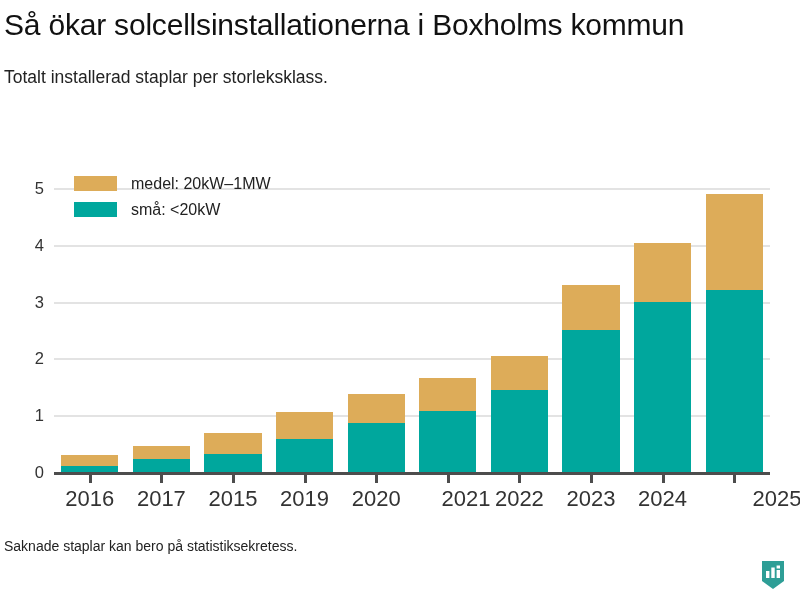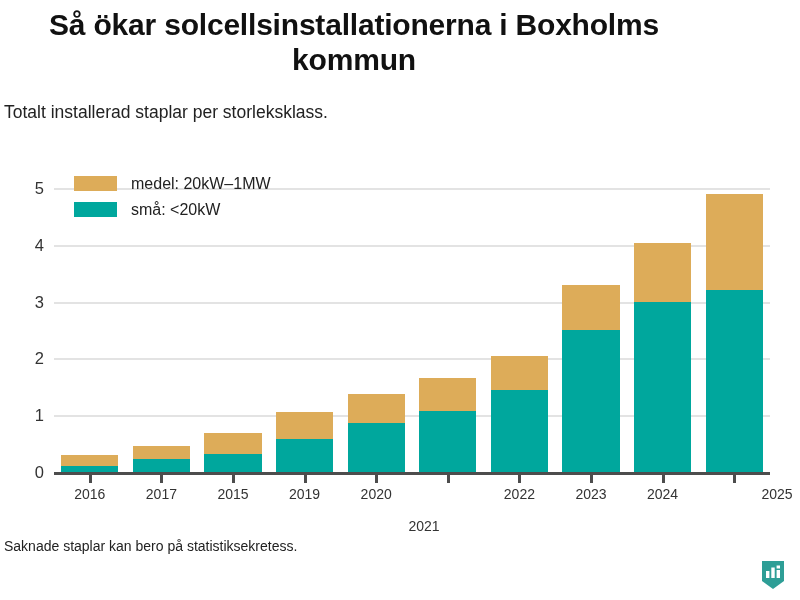--- a/index.html
+++ b/index.html
@@ -22,27 +22,26 @@
     box-sizing: border-box;
     padding: 0 0 0 0;
   }
 
   
   .header {
     padding: 8px 18px 0 4px;
   }
   .chart-title {
     font-size: 30px;
-    font-weight: bold;
+    font-weight: normal;
     line-height: 1.16;
     letter-spacing: -0.2px;
     margin: 0;
     color: #111111;
     max-width: 700px;
-    text-align: center;
   }
   .chart-subtitle {
     font-size: 17.5px;
     font-weight: normal;
     line-height: 1.2;
     margin: 24px 0 0 0;
     color: #222222;
   }
 
   
@@ -100,21 +99,21 @@
     position: absolute;
     top: 312px;
     width: 3px;
     height: 11px;
     background: #4d4d4d;
     transform: translateX(-1px);
   }
   .xtick-label {
     position: absolute;
     top: 326px;
-    font-size: 14px;
+    font-size: 22px;
     color: #333333;
     text-align: right;
     transform: translateX(-50%);
     white-space: nowrap;
   }
 
   
   .legend {
     position: absolute;
     left: 74px;
@@ -240,21 +239,21 @@
         <div class="xtick-label" style="left: 89.8px;">2016</div>
         <div class="xtick" style="left: 161.4px;"></div>
         <div class="xtick-label" style="left: 161.4px;">2017</div>
         <div class="xtick" style="left: 233px;"></div>
         <div class="xtick-label" style="left: 233px;">2015</div>
         <div class="xtick" style="left: 304.6px;"></div>
         <div class="xtick-label" style="left: 304.6px;">2019</div>
         <div class="xtick" style="left: 376.2px;"></div>
         <div class="xtick-label" style="left: 376.2px;">2020</div>
         <div class="xtick" style="left: 447.8px;"></div>
-        <div class="xtick-label" style="left: 424px; margin-top: 32px;">2021</div>
+        <div class="xtick-label" style="left: 466px;">2021</div>
         <div class="xtick" style="left: 519.4px;"></div>
         <div class="xtick-label" style="left: 519.4px;">2022</div>
         <div class="xtick" style="left: 591px;"></div>
         <div class="xtick-label" style="left: 591px;">2023</div>
         <div class="xtick" style="left: 662.6px;"></div>
         <div class="xtick-label" style="left: 662.6px;">2024</div>
         <div class="xtick" style="left: 734.2px;"></div>
         <div class="xtick-label" style="left: 777px;">2025</div>
       </div>
   </div>

